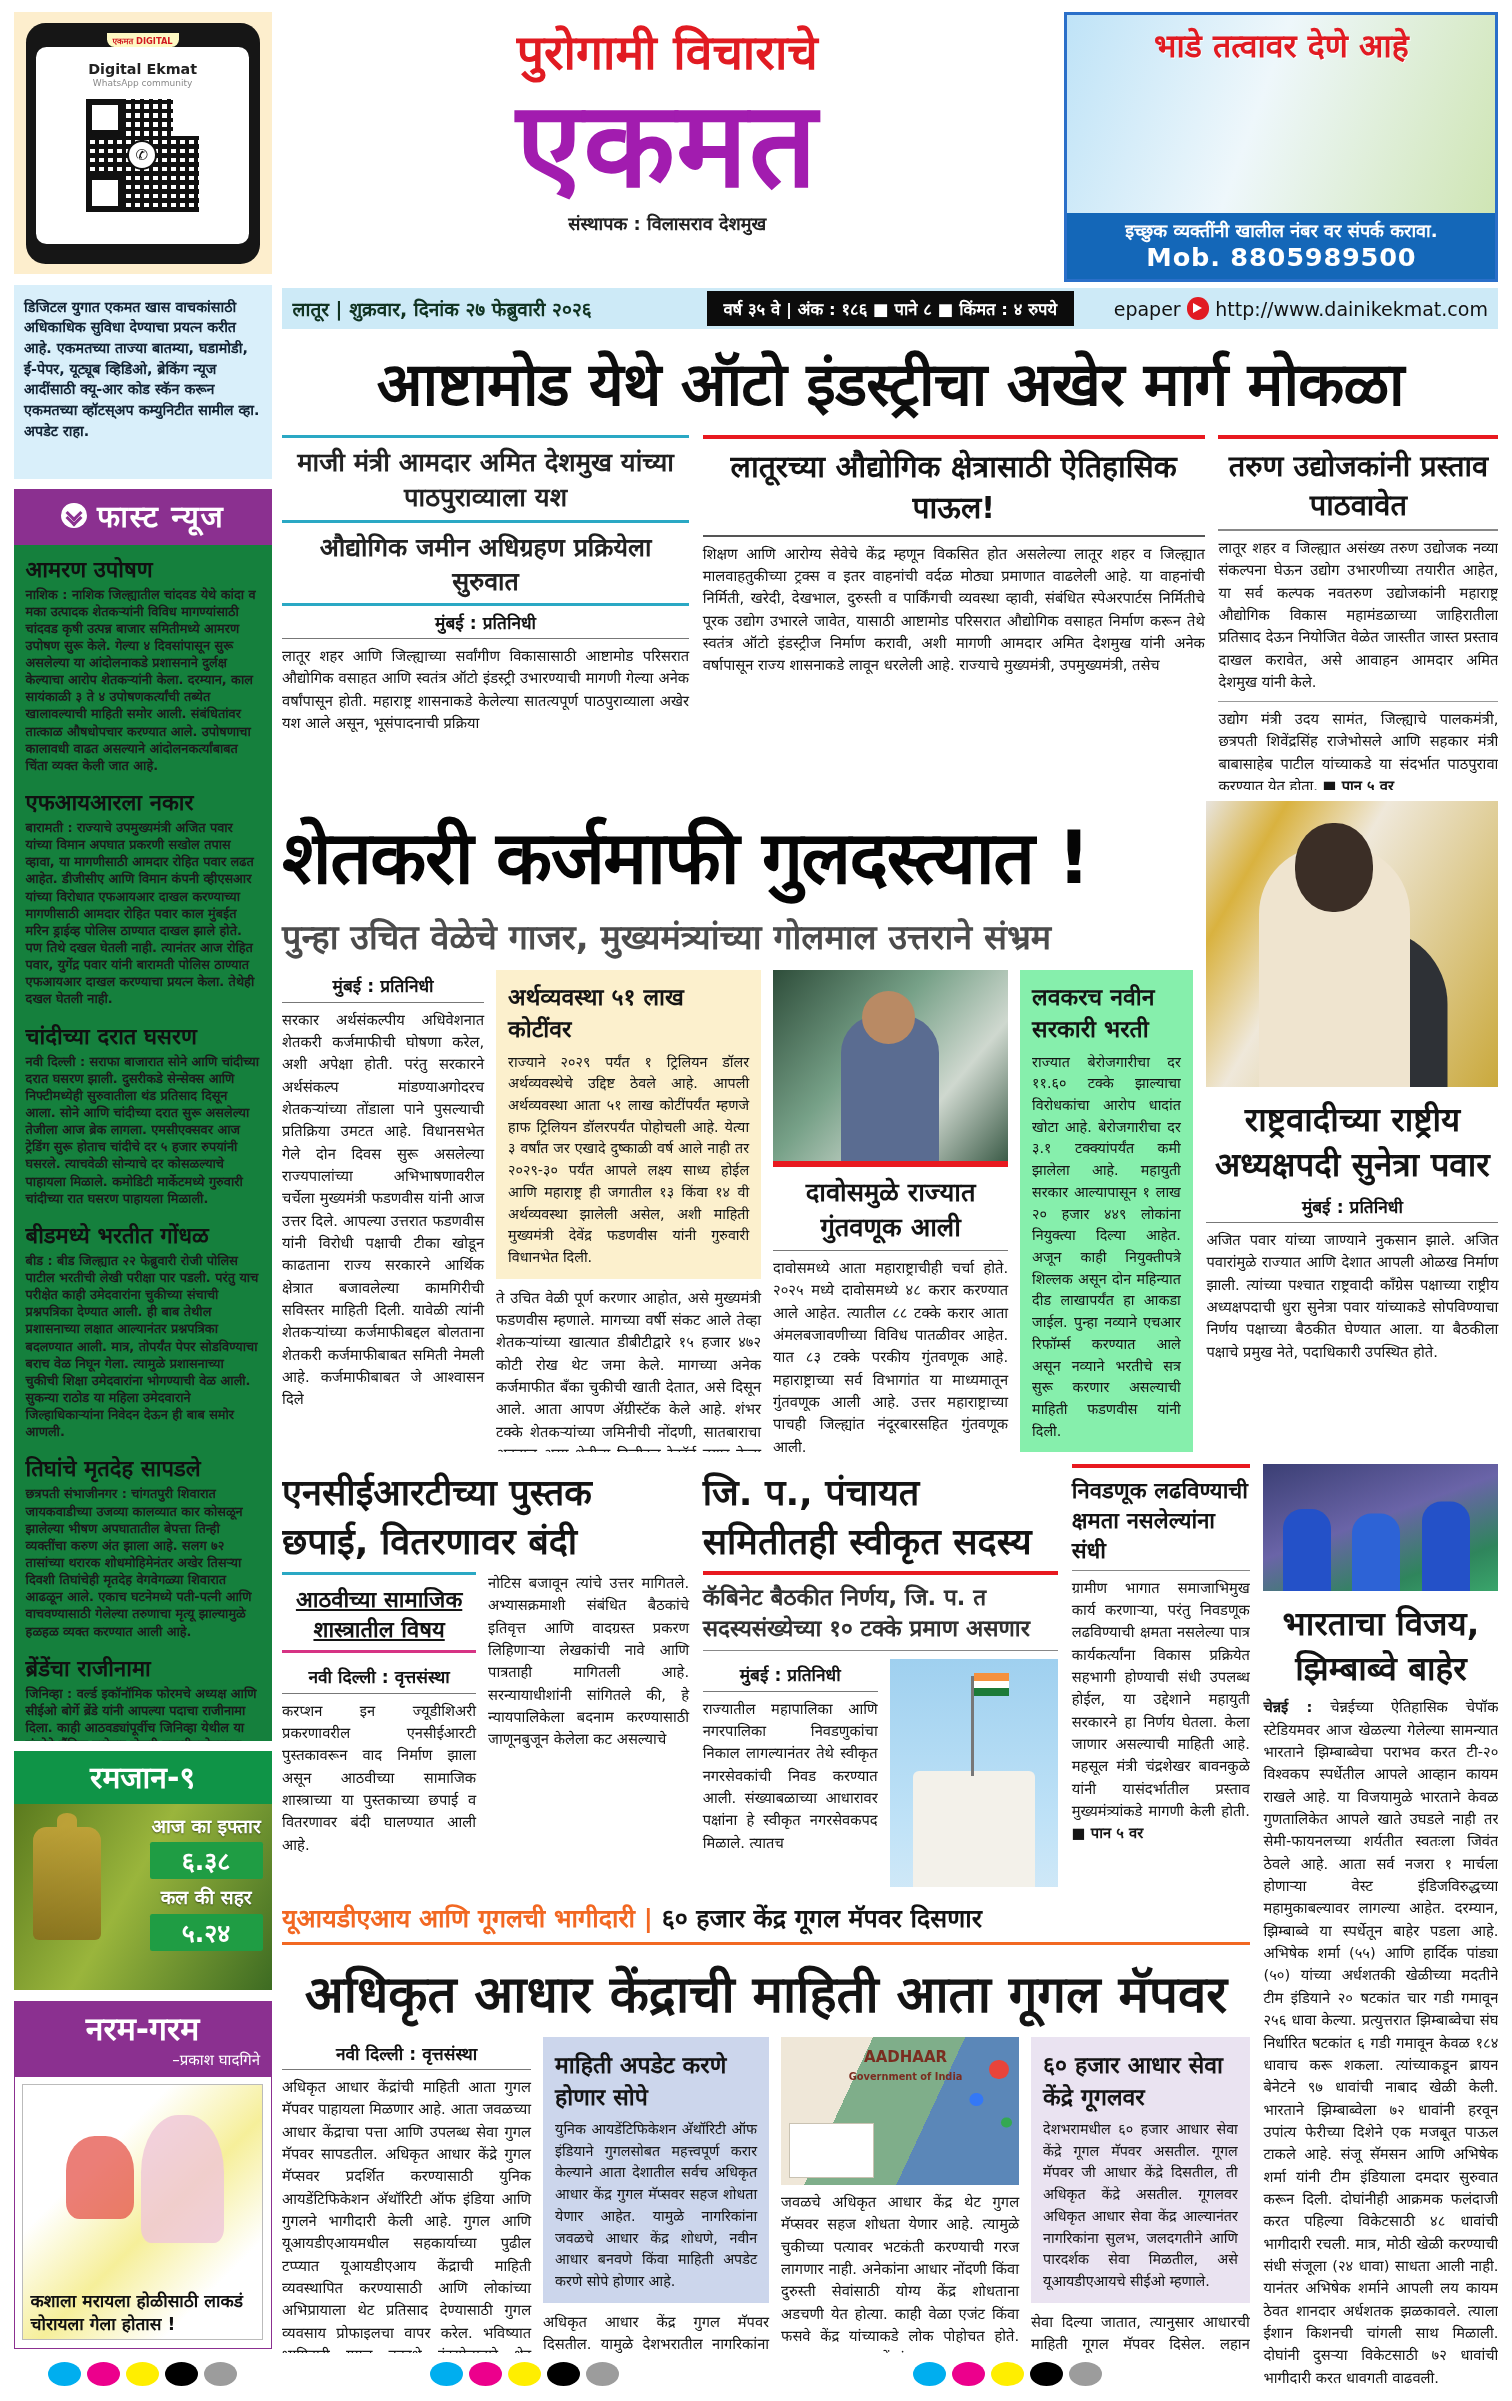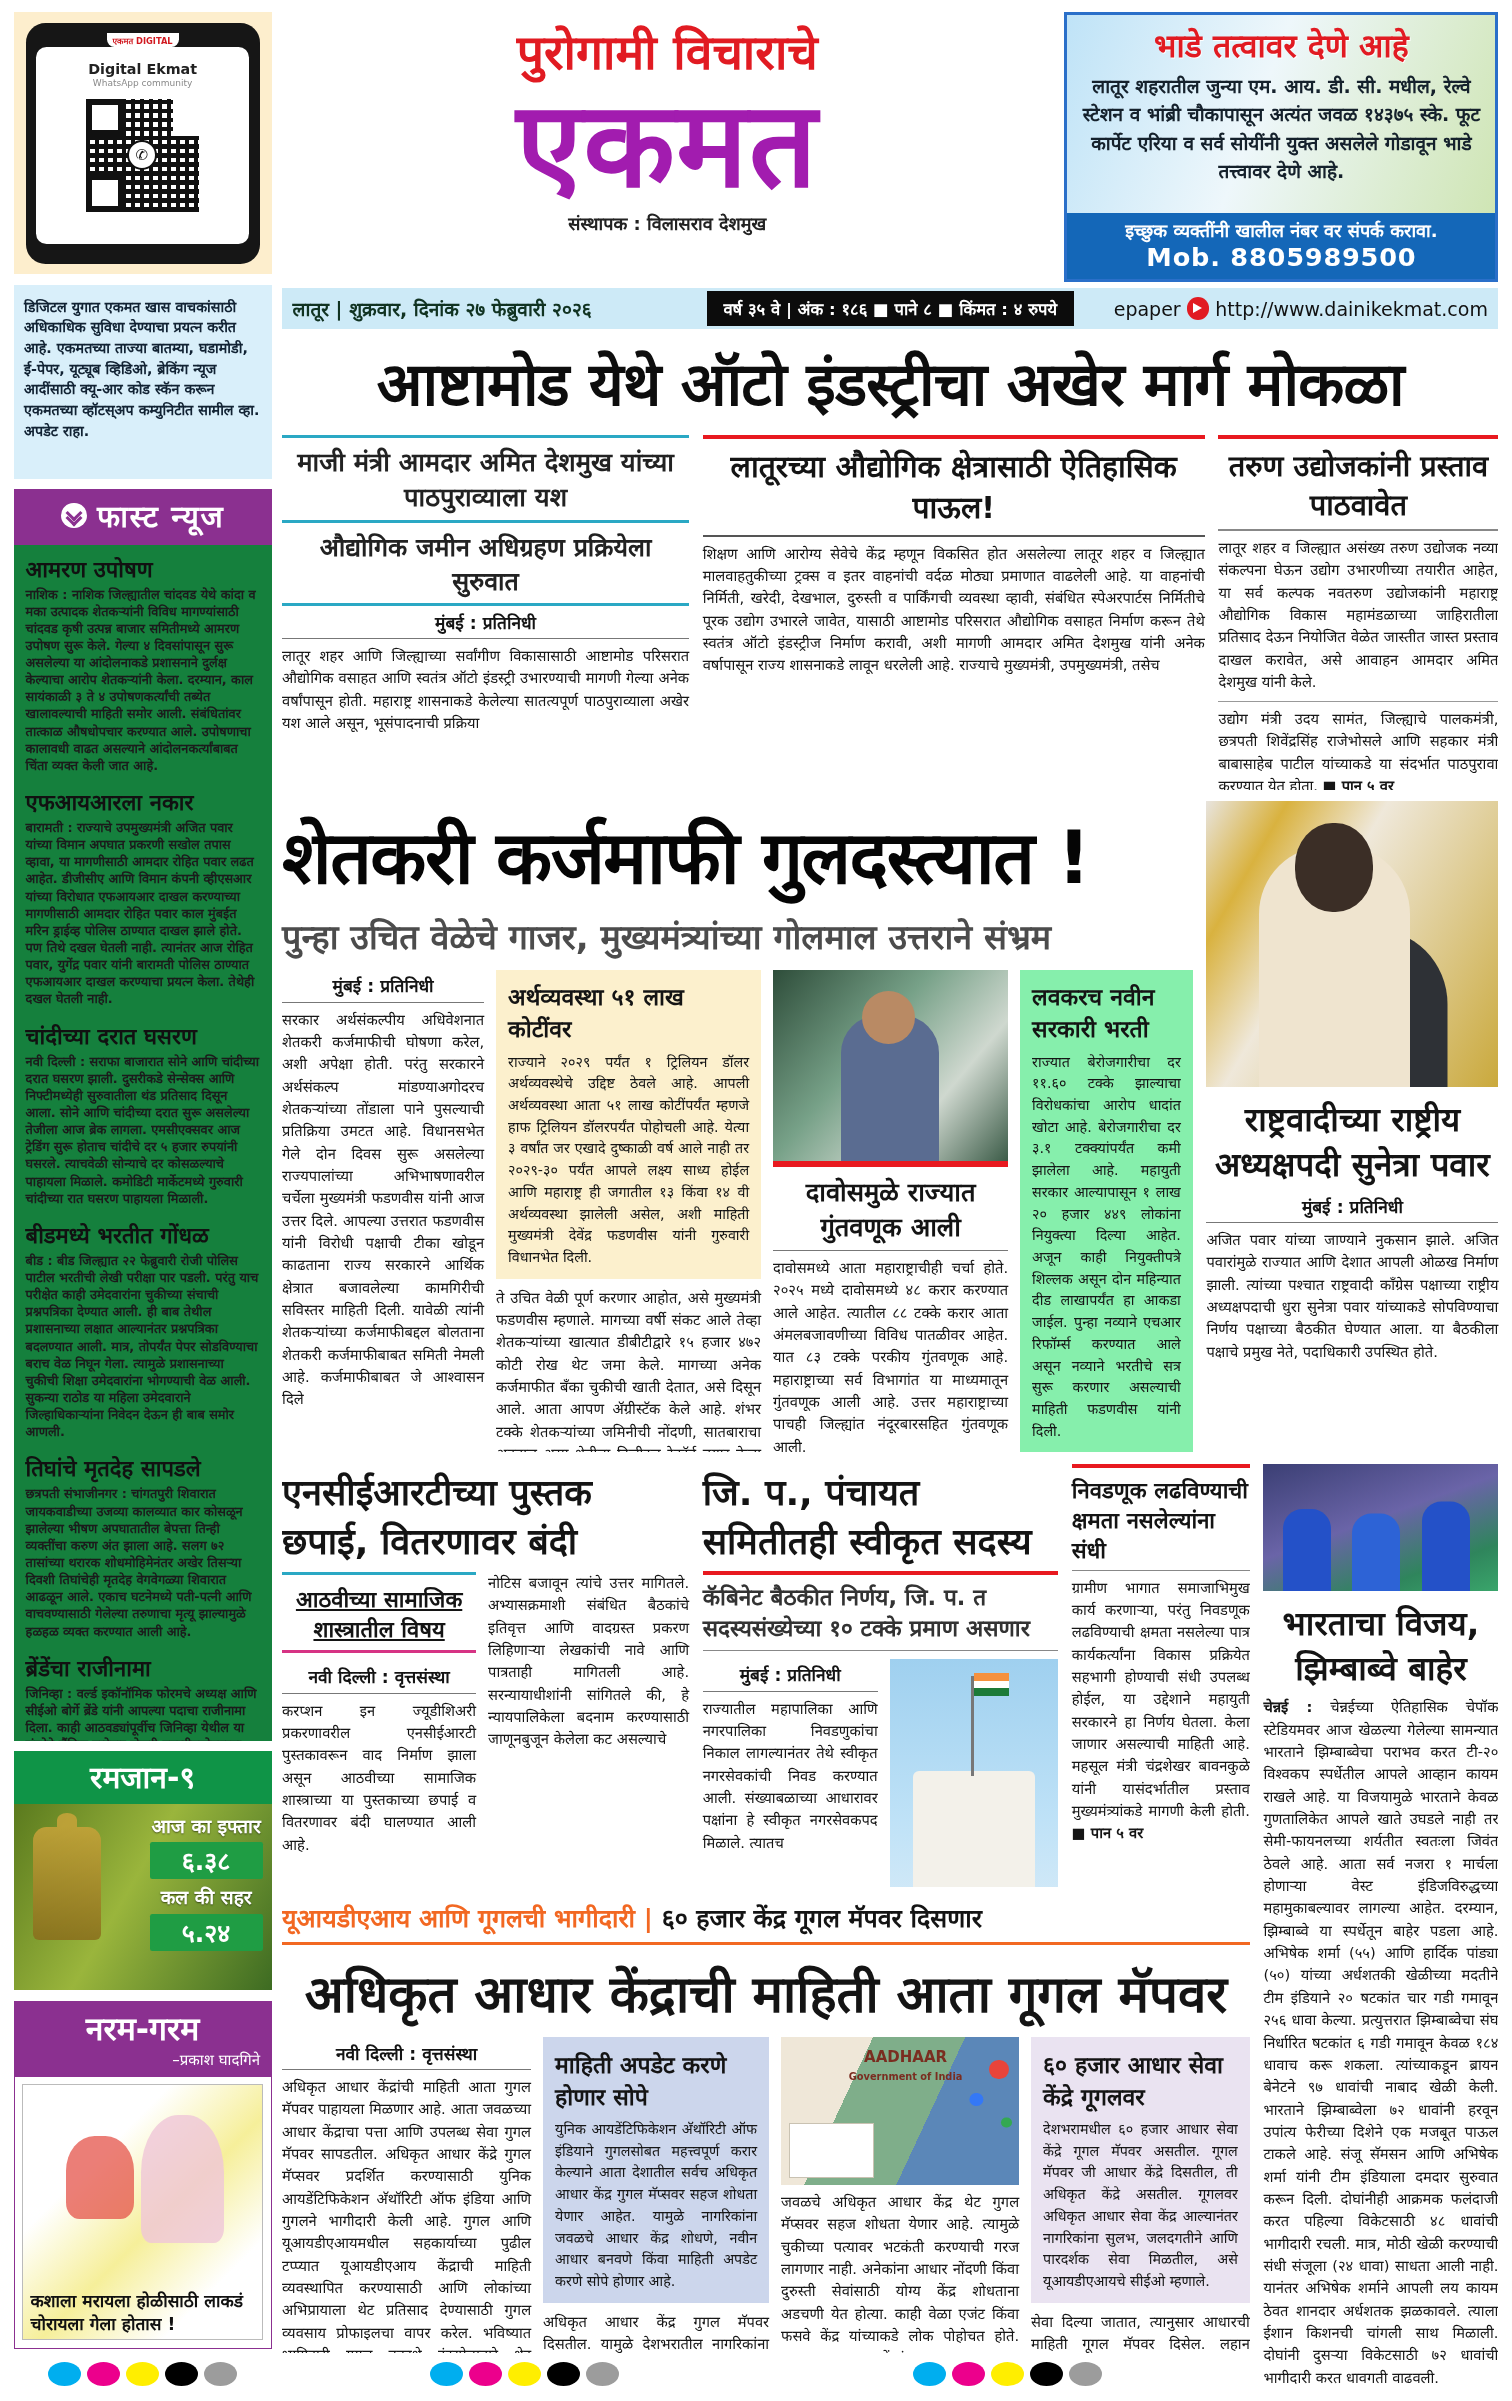--- a/index.html
+++ b/index.html
@@ -5,21 +5,21 @@
   * { margin:0; padding:0; box-sizing:border-box; }
   body { background:#e9e9e9; font-family:"DejaVu Sans","Liberation Sans",sans-serif; }
   .page { position:relative; width:1512px; height:2401px; background:#ffffff; margin:0 auto;
           display:flex; gap:10.5px; padding:12px 13.6px; overflow:hidden; color:#141414; }
 
   
   .left-rail { width:258px; flex-shrink:0; display:flex; flex-direction:column; gap:10.5px; }
   .qr-panel { background:#fdeecd; padding:10.5px 12px; height:262px; }
   .qr-phone { background:#161616; border-radius:19.6px; height:100%; padding:15px 10.5px 19.6px; display:flex; flex-direction:column; align-items:center; }
   .qr-screen { background:#ffffff; border-radius:10.5px; width:100%; flex:1; display:flex; flex-direction:column; align-items:center; padding:7.5px 6px; }
-  .qr-applogo { font-size:8.3px; font-weight:bold; color:#d11920; background:#ffffff; border-radius:0 0 7.5px 7.5px; padding:1.5px 6px; margin-top:-4.5px; }
+  .qr-applogo { font-size:8.3px; font-weight:bold; color:#d11920; background:#fef9c3; border-radius:0 0 7.5px 7.5px; padding:1.5px 6px; margin-top:-4.5px; }
   .qr-title { font-size:14.3px; font-weight:bold; color:#222; margin-top:6px; }
   .qr-sub { font-size:9px; color:#8a8a8a; margin-top:1.5px; }
   .qr-code { width:113px; height:113px; margin-top:10.5px; position:relative;
       background:
         repeating-linear-gradient(0deg,#111 0 4.5px,transparent 4.5px 9px),
         repeating-linear-gradient(90deg,#111 0 4.5px,#fff 4.5px 9px); }
   .qr-code:before, .qr-code:after { content:""; position:absolute; width:25.6px; height:25.6px; background:#fff; border:6px solid #111; }
   .qr-code:before { top:0; left:0; box-shadow:87px 0 0 0 #fff; }
   .qr-code:after { bottom:0; left:0; }
   .qr-wa { position:absolute; top:41px; left:41px; width:30px; height:30px; background:#fff; border:2.3px solid #111; border-radius:50%;
@@ -267,21 +267,20 @@
 
     <div class="mast-row">
       <div class="mast-center">
         <div class="mast-kicker">पुरोगामी विचाराचे</div>
         <div class="mast-logo">एकमत</div>
         <div class="mast-founder">संस्थापक : विलासराव देशमुख</div>
       </div>
       <div class="ad-box">
         <div class="ad-top">
           <div class="ad-title">भाडे तत्वावर देणे आहे</div>
-          <div class="ad-body">लातूर शहरातील जुन्या एम. आय. डी. सी. मधील, रेल्वे स्टेशन व भांब्री चौकापासून अत्यंत जवळ १४३७५ स्के. फूट कार्पेट एरिया व सर्व सोयींनी युक्त असलेले गोडावून भाडे तत्त्वावर देणे आहे.</div>
         </div>
         <div class="ad-strip">
           <div class="ad-contact">इच्छुक व्यक्तींनी खालील नंबर वर संपर्क करावा.</div>
           <div class="ad-mob">Mob. 8805989500</div>
         </div>
       </div>
     </div>
 
     <div class="date-strip">
       <div class="date-text">लातूर | शुक्रवार, दिनांक २७ फेब्रुवारी २०२६</div>

